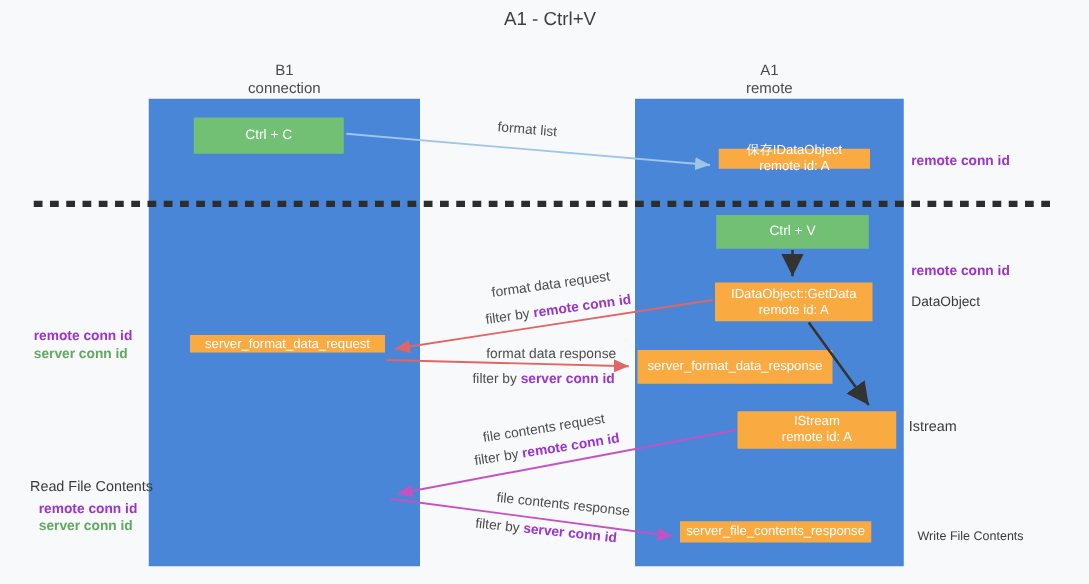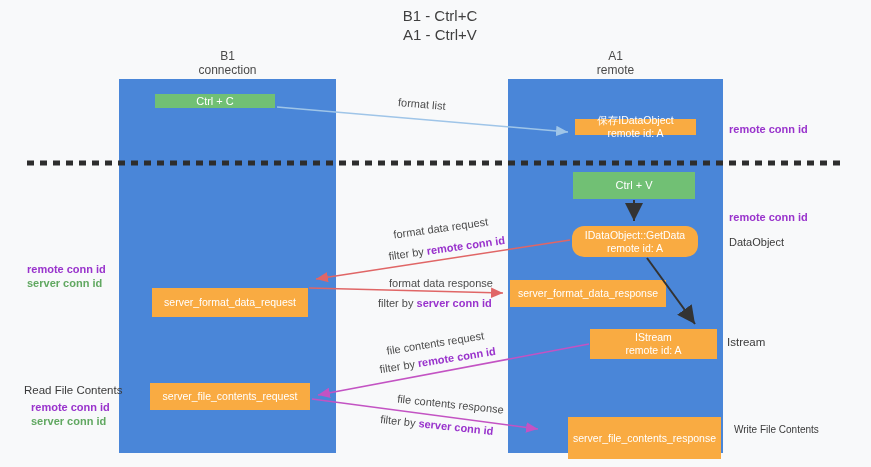--- a/index.html
+++ b/index.html
@@ -31,72 +31,68 @@
   .r-6{transform:rotate(6deg);}
 
   svg.overlay{position:absolute;left:0;top:0;z-index:4;pointer-events:none;}
 </style>
 </head>
 <body>
 
 <div class="canvas">
 
   <div class="title">
-    <div>B1 - Ctrl+C</div>
     <div>A1 - Ctrl+V</div>
   </div>
 
   <div class="col-header left">
     <div>B1</div>
     <div>connection</div>
   </div>
   <div class="col-header right">
     <div>A1</div>
     <div>remote</div>
   </div>
 
   <div class="column left"></div>
   <div class="column right"></div>
 
-  <div class="box green" style="left:155px;top:94px;width:120px;height:14px;font-size:11px;">
+  <div class="box green" style="left:155px;top:94px;width:120px;height:29px;font-size:11px;">
     <div>Ctrl + C</div>
   </div>
 
   <div class="box orange" style="left:575px;top:119px;width:121px;height:16px;">
     <div>保存IDataObject</div>
     <div>remote id: A</div>
   </div>
 
   <div class="box green" style="left:573px;top:172px;width:122px;height:27px;font-size:11px;">
     <div>Ctrl + V</div>
   </div>
 
-  <div class="box orange" style="left:572px;top:226px;width:126px;height:31px;border-radius:12px;">
+  <div class="box orange" style="left:572px;top:226px;width:126px;height:31px;">
     <div>IDataObject::GetData</div>
     <div>remote id: A</div>
   </div>
 
-  <div class="box orange" style="left:152px;top:268px;width:156px;height:29px;margin-top:20px;">
+  <div class="box orange" style="left:152px;top:268px;width:156px;height:14px;">
     <div>server_format_data_request</div>
   </div>
 
   <div class="box orange" style="left:510px;top:280px;width:156px;height:27px;">
     <div>server_format_data_response</div>
   </div>
 
   <div class="box orange" style="left:590px;top:329px;width:127px;height:30px;">
     <div>IStream</div>
     <div>remote id: A</div>
   </div>
 
-  <div class="box orange" style="left:150px;top:383px;width:160px;height:27px;">
-    <div>server_file_contents_request</div>
-  </div>
 
-  <div class="box orange" style="left:544px;top:417px;width:153px;height:42px;margin-left:24px;">
+  <div class="box orange" style="left:544px;top:417px;width:153px;height:17px;">
     <div>server_file_contents_response</div>
   </div>
 
   <div class="lbl r-5" style="left:398px;top:98px;">format list</div>
 
   <div class="lbl r-n8" style="left:393px;top:222px;">format data request</div>
   <div class="lbl r-n8" style="left:388px;top:242px;">
     <span>filter by </span><span class="purple">remote conn id</span>
   </div>
 

